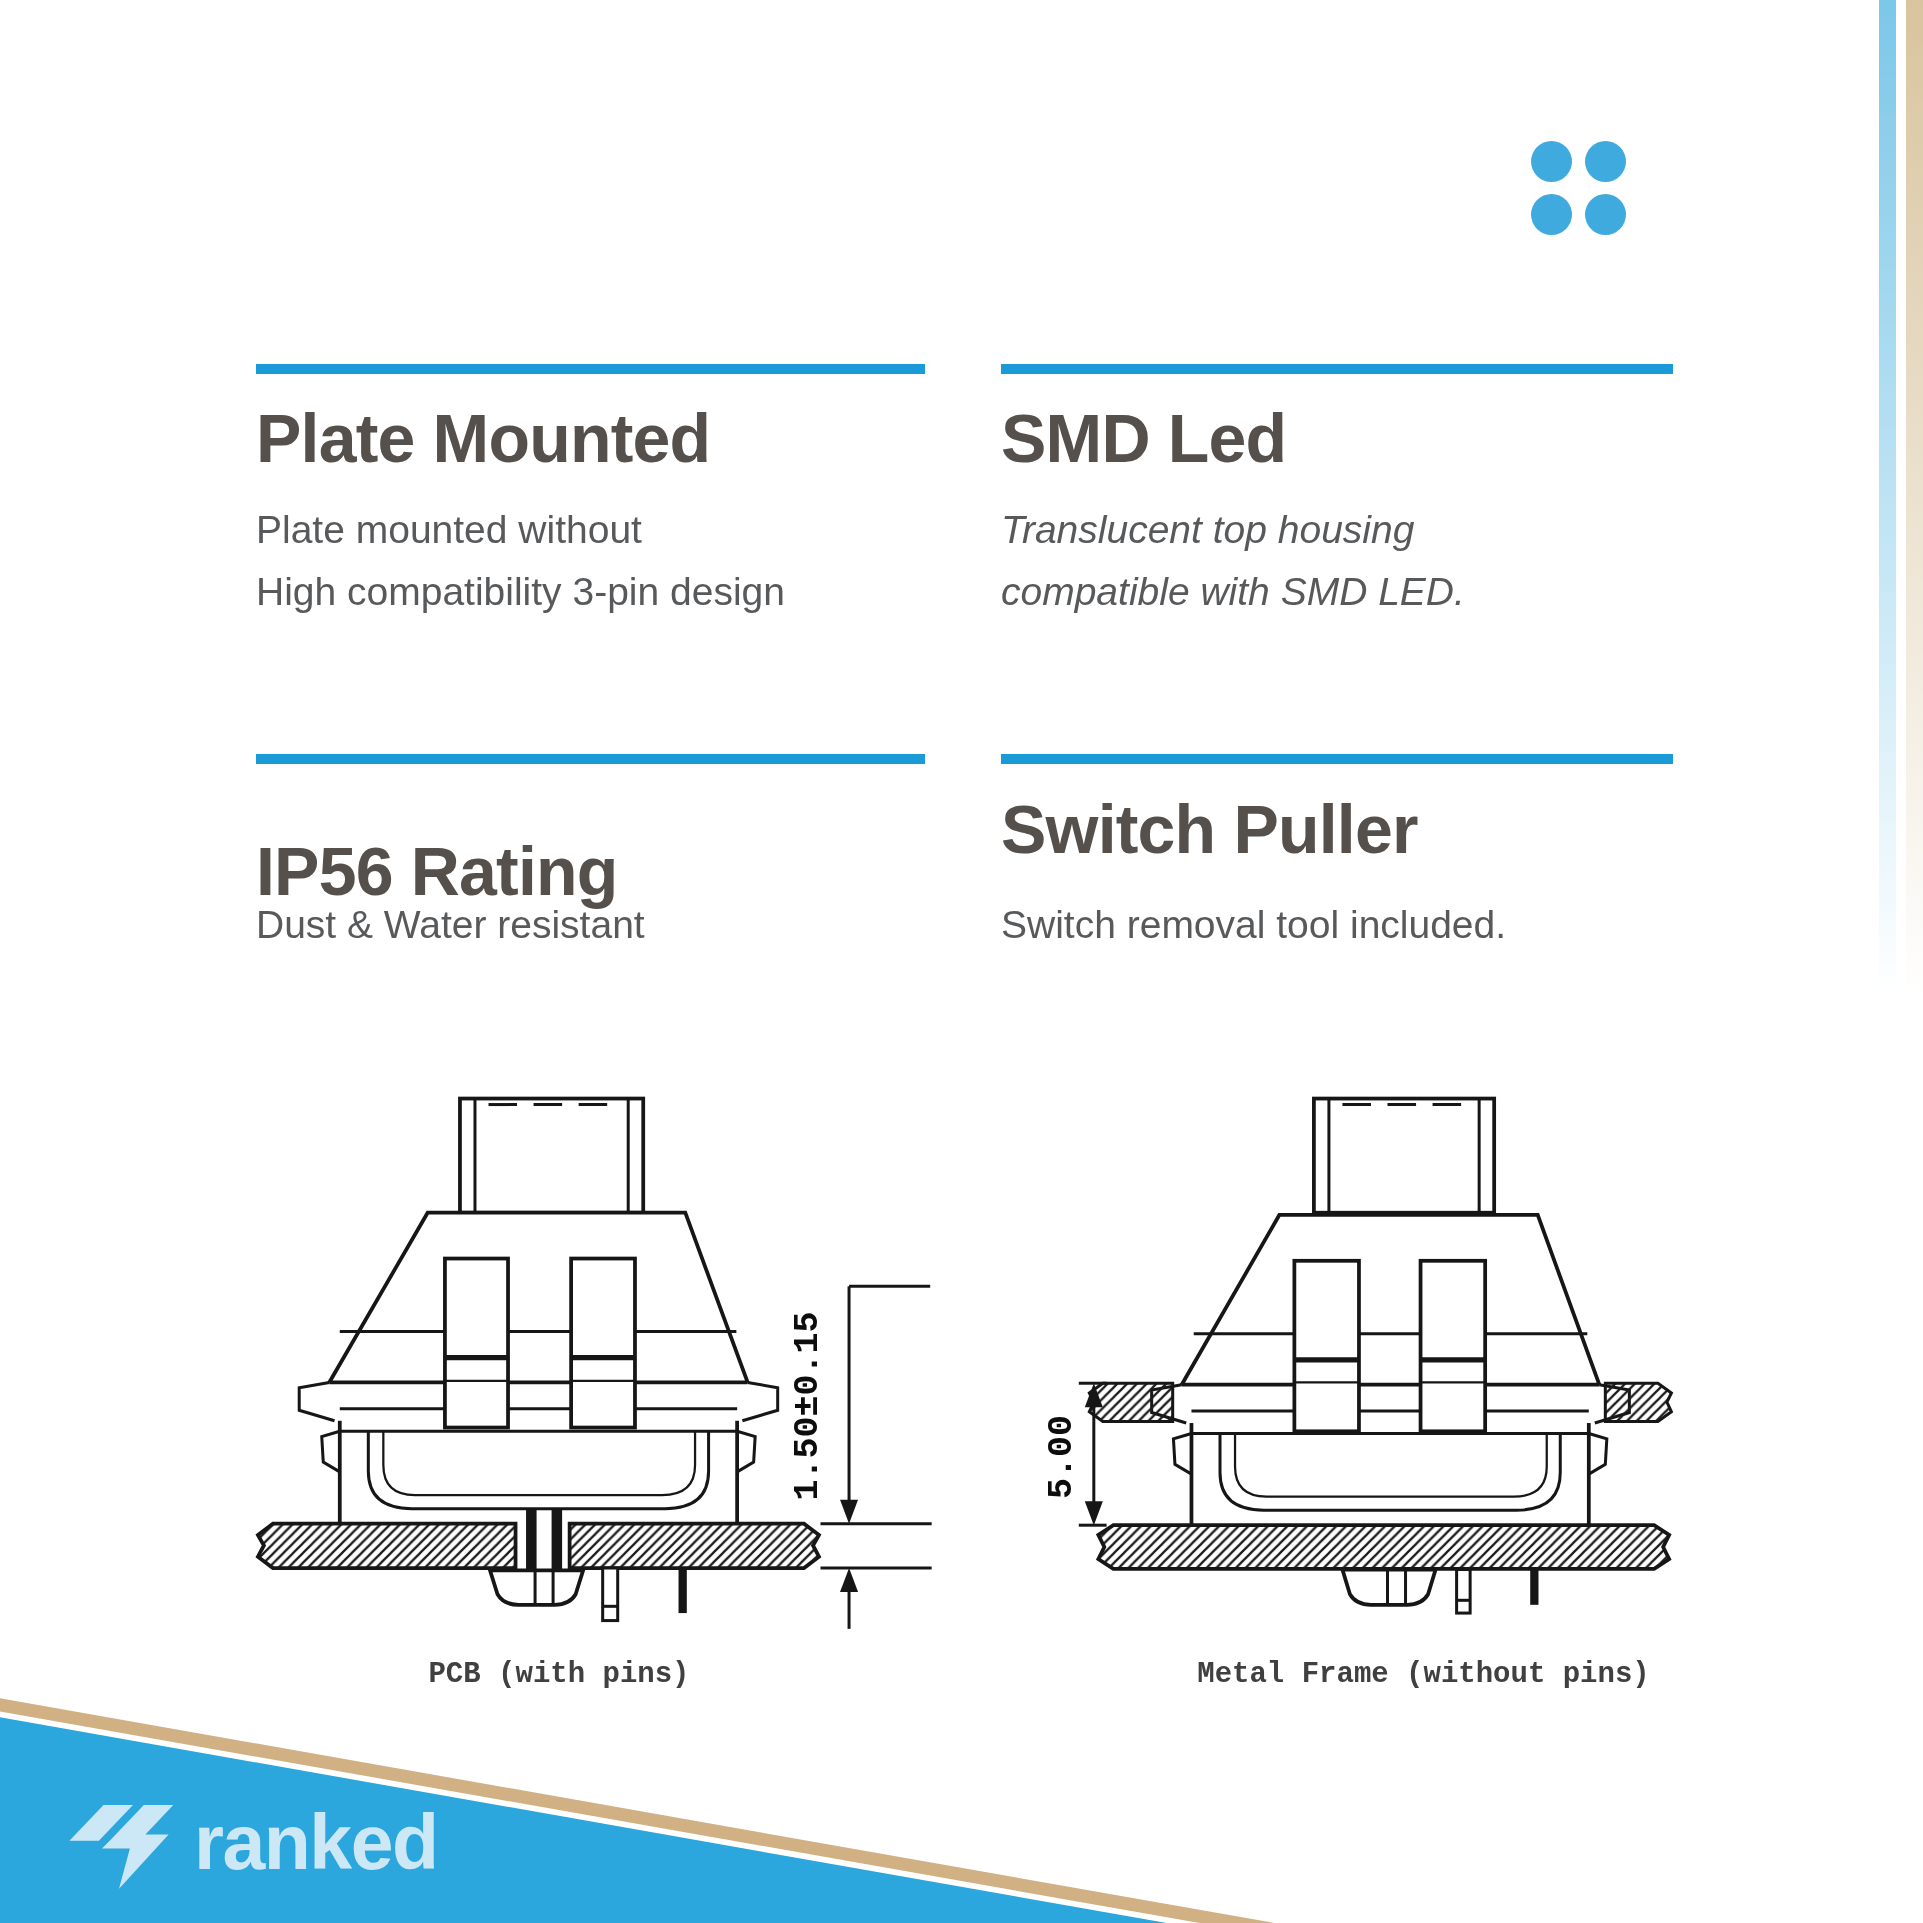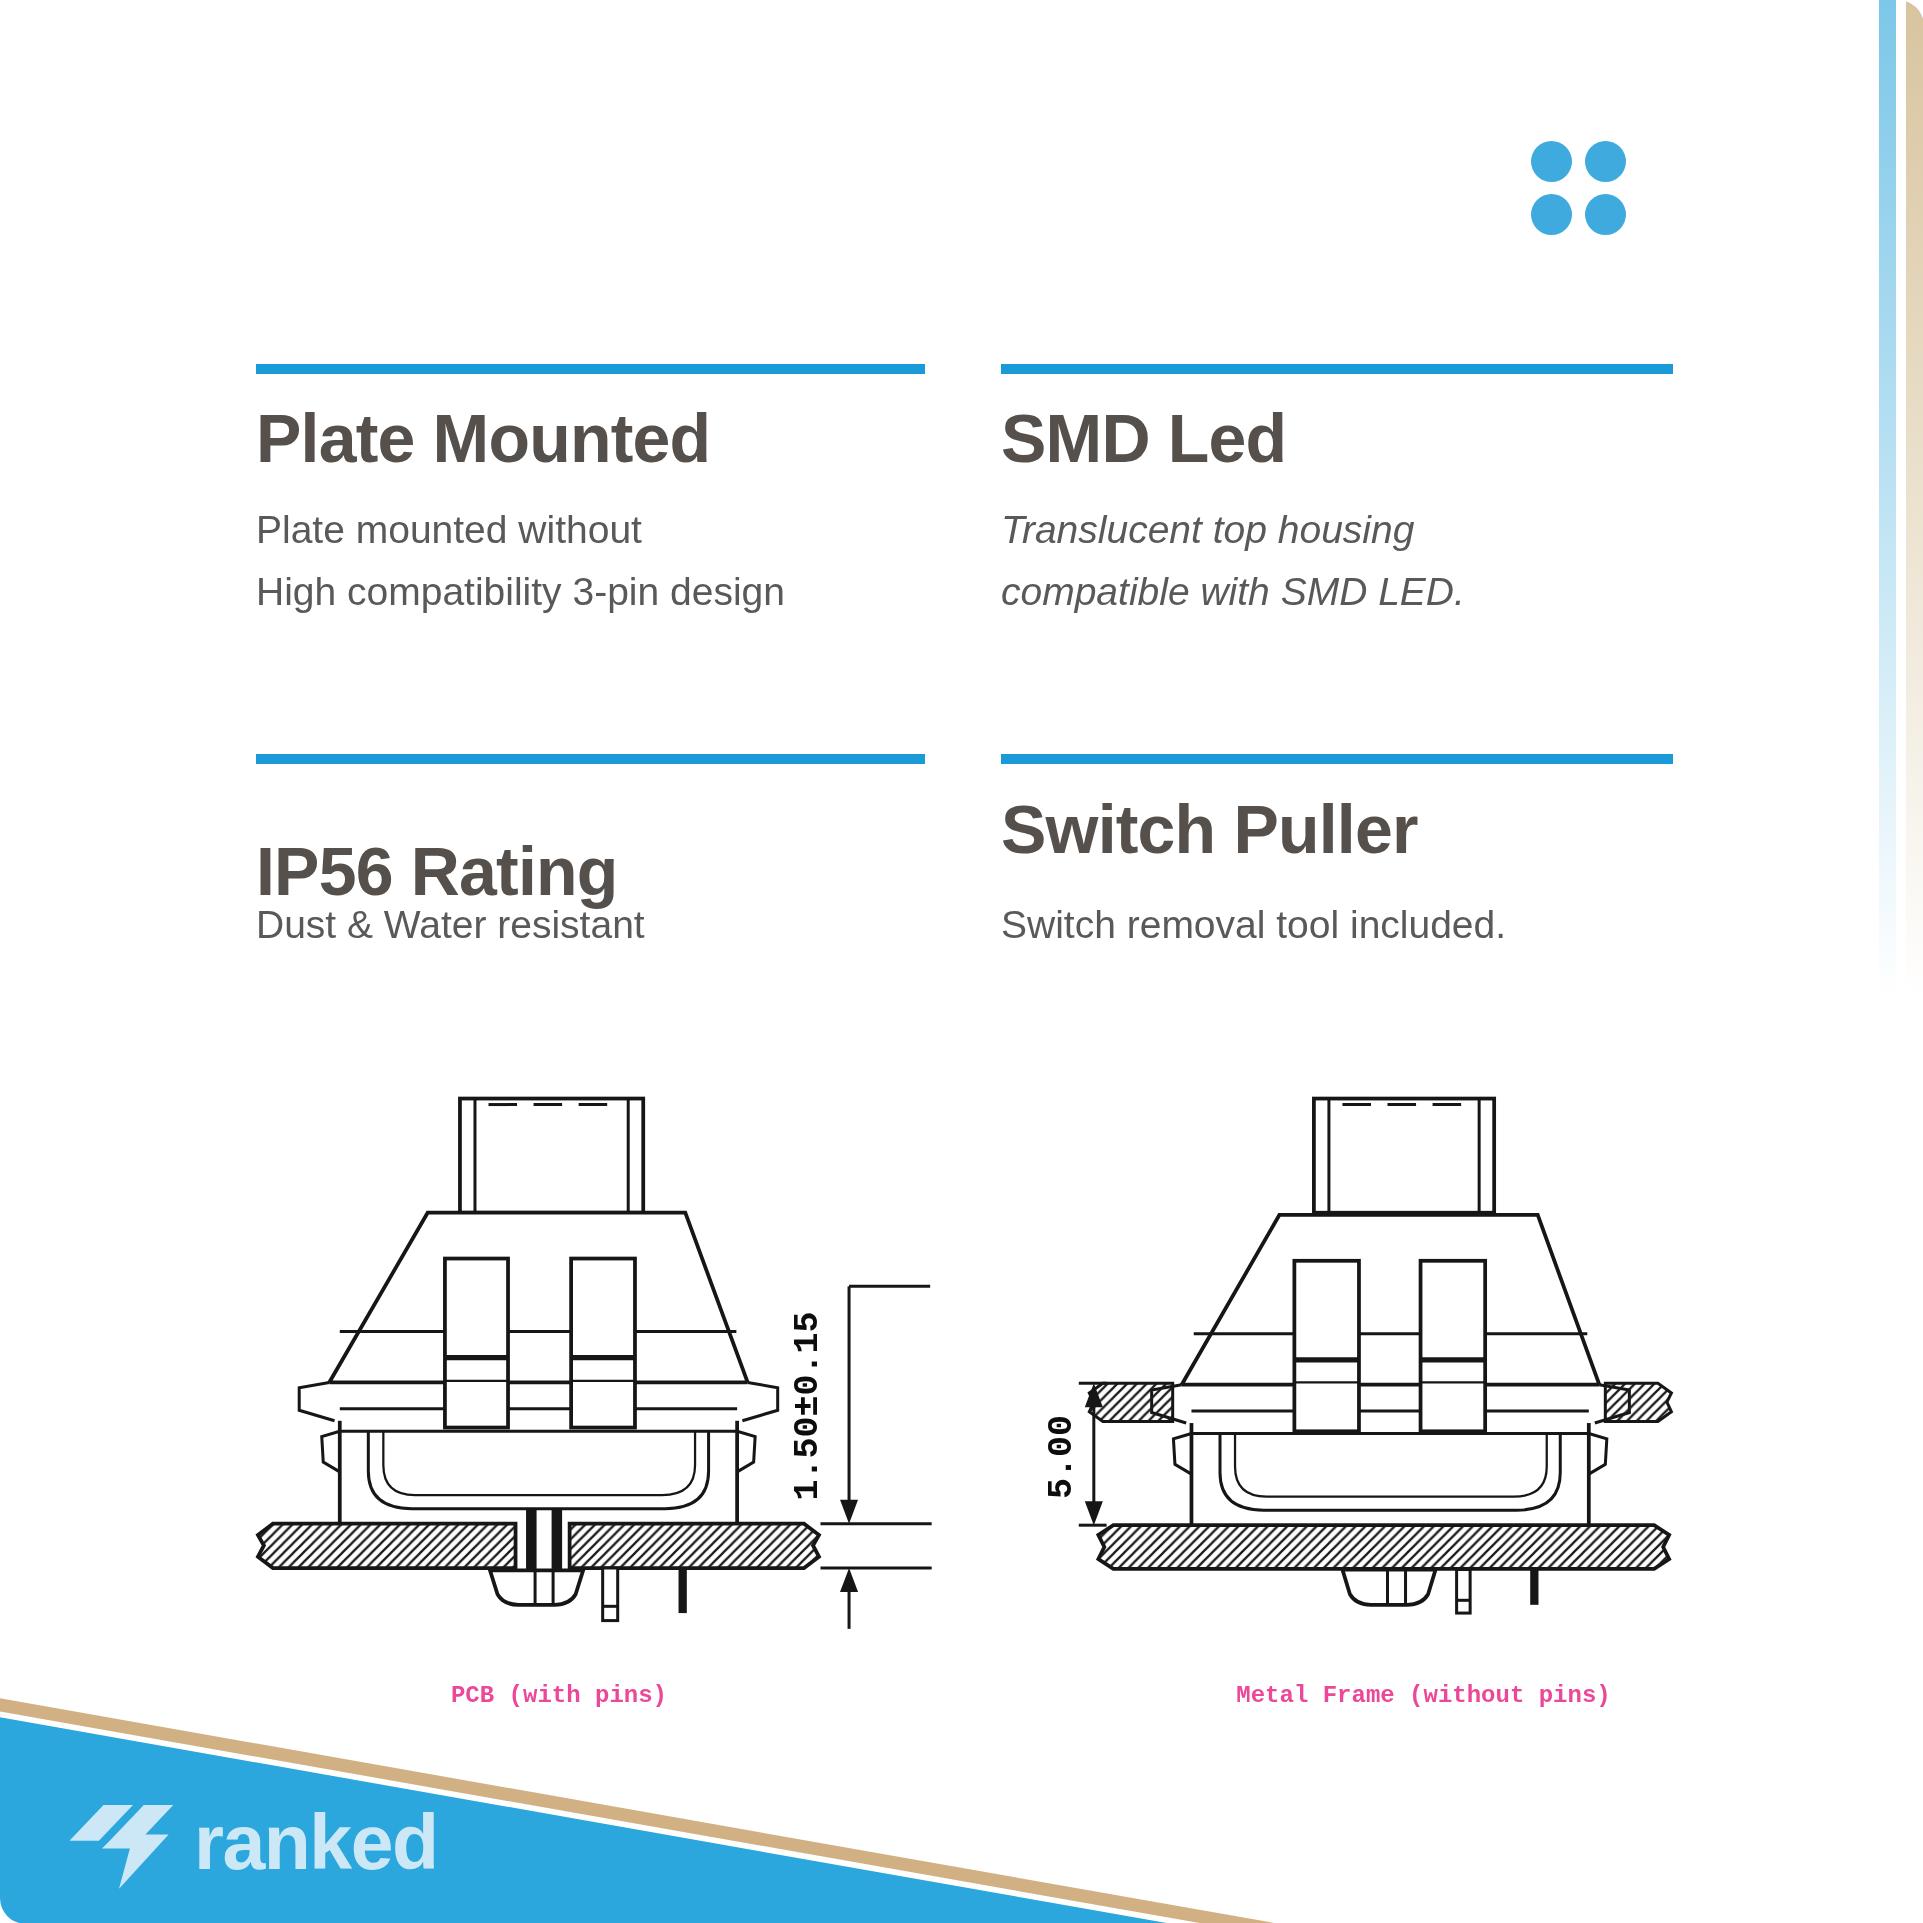--- a/index.html
+++ b/index.html
@@ -10,37 +10,37 @@
     --edge-blue:#7cc7e8;
     --edge-tan:#d8c49e;
     --logo-text:#cce8f6;
     --heading:#55504b;
     --body-text:#58595b;
     --line-art:#161616;
   }
   html,body{margin:0;padding:0;background:#fff;}
   .canvas{
     position:relative;width:1924px;height:1924px;background:#fff;
-    overflow:hidden;font-family:"Liberation Sans",sans-serif;border-radius:26px;
+    overflow:hidden;font-family:"Liberation Sans",sans-serif;
   }
   
   .edge-bar{position:absolute;top:0;height:1052px;width:17.3px;}
   .edge-bar.blue{left:1879px;background:linear-gradient(to bottom,var(--edge-blue) 0%,rgba(255,255,255,0) 95%);}
   .edge-bar.tan{left:1906px;background:linear-gradient(to bottom,var(--edge-tan) 0%,rgba(255,255,255,0) 95%);}
   
   .dots{position:absolute;left:1531px;top:141px;display:grid;grid-template-columns:41px 41px;grid-template-rows:41px 41px;column-gap:12.8px;row-gap:12px;}
   .dot{width:41px;height:41px;border-radius:50%;background:var(--dots);}
   
   .feature{position:absolute;}
   .f-line{position:absolute;height:9.8px;background:var(--accent-line);}
   .f-title{position:absolute;font-size:68px;line-height:68px;font-weight:700;color:var(--heading);letter-spacing:-0.8px;white-space:nowrap;}
   .f-body{position:absolute;font-size:39px;line-height:62px;font-weight:400;color:var(--body-text);white-space:nowrap;}
   
   svg{position:absolute;overflow:visible;}
-  .caption{position:absolute;font-family:"Liberation Mono",monospace;font-weight:700;font-size:24px;color:#ec4899;text-align:center;white-space:nowrap;margin-top:24px;}
+  .caption{position:absolute;font-family:"Liberation Mono",monospace;font-weight:700;font-size:29px;color:#404040;text-align:center;white-space:nowrap;}
   .dim-label{position:absolute;font-family:"Liberation Mono",monospace;font-weight:700;font-size:35px;color:#0d0d0d;text-align:center;white-space:nowrap;transform:rotate(-90deg);}
   
   .band{position:absolute;transform-origin:0 0;transform:rotate(10deg);}
   .band.tan{left:-30px;top:1693px;width:2480px;height:12.8px;background:var(--band-tan);}
   .band.blue{left:-30px;top:1712px;width:2480px;height:751px;background:var(--band-blue);}
   
   .logo-icon{position:absolute;left:62px;top:1802px;}
   .logo-text{position:absolute;left:194px;top:1801px;font-size:77px;line-height:83px;font-weight:700;letter-spacing:-1.5px;color:var(--logo-text);}
 </style>
 </head>

